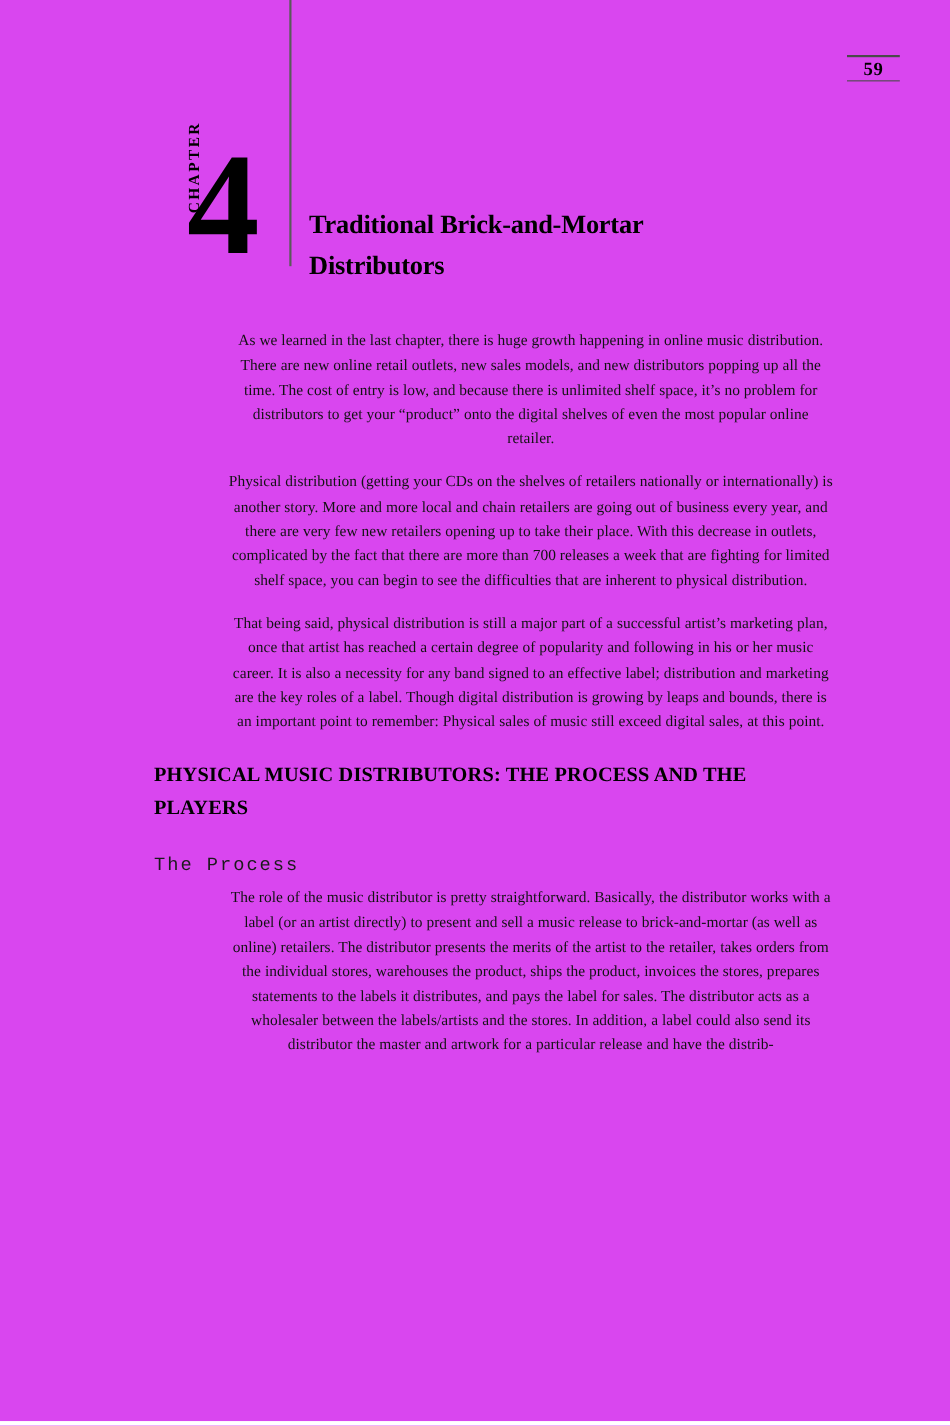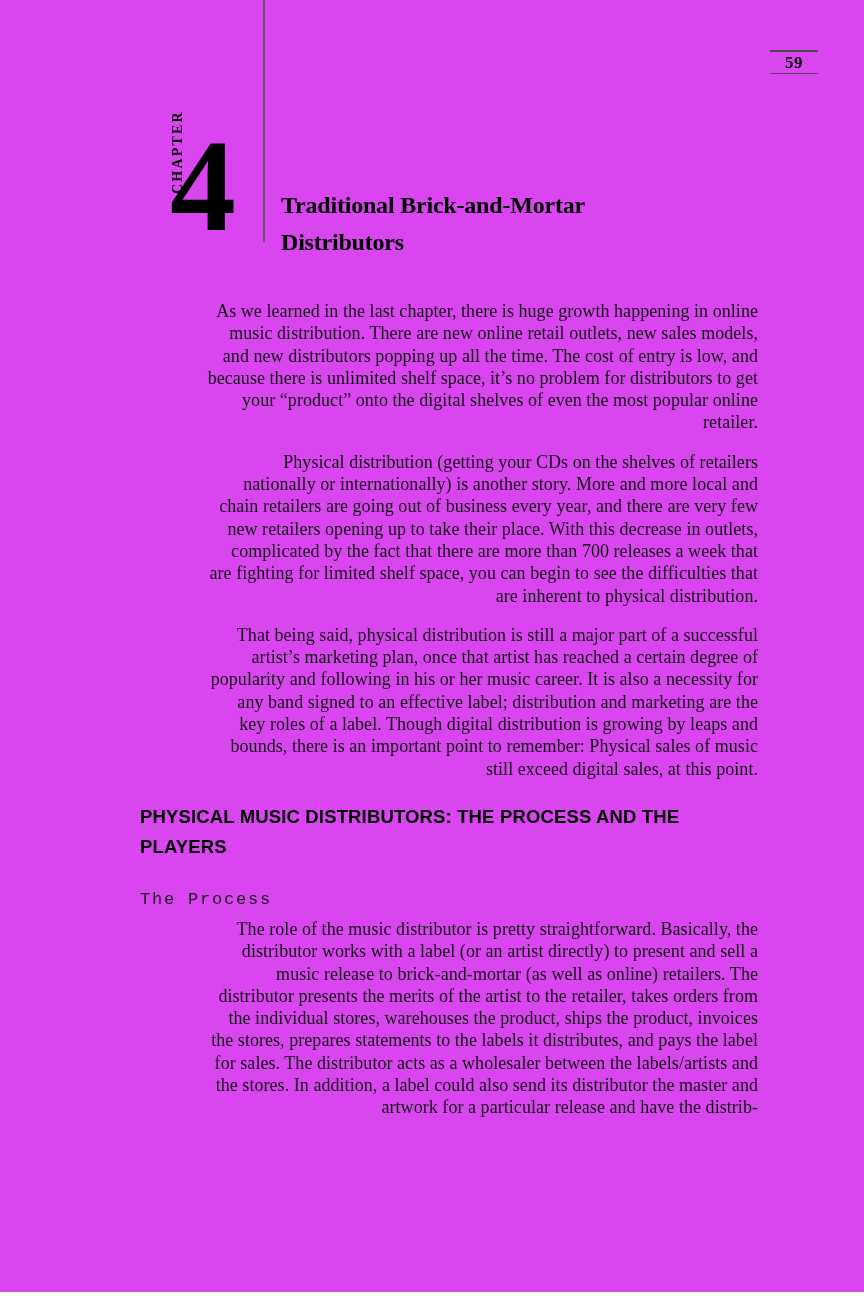--- a/index.html
+++ b/index.html
@@ -101,32 +101,32 @@
   .content {
     position: absolute;
     left: 140px;
     top: 300px;
     width: 618px;
   }
 
   p.body-para {
     margin: 0 0 17px 0;
     padding-left: 67px;
-    font-size: 18px;
+    font-size: 14px;
     line-height: 22.3px;
-    text-align: right;
+    text-align: center;
     color: #121212;
     letter-spacing: 0.05px;
   }
   p.body-para:last-child { margin-bottom: 0; }
 
   h2.section-head {
     margin: 22px 0 0 0;
     padding: 0;
-    font-family: Liberation Sans, sans-serif;
+    font-family: Liberation Serif, serif;
     font-weight: bold;
     font-size: 18.5px;
     line-height: 30px;
     letter-spacing: 0.15px;
     color: #000000;
   }
 
   h3.sub-head {
     margin: 26px 0 6px 0;
     padding: 0;

